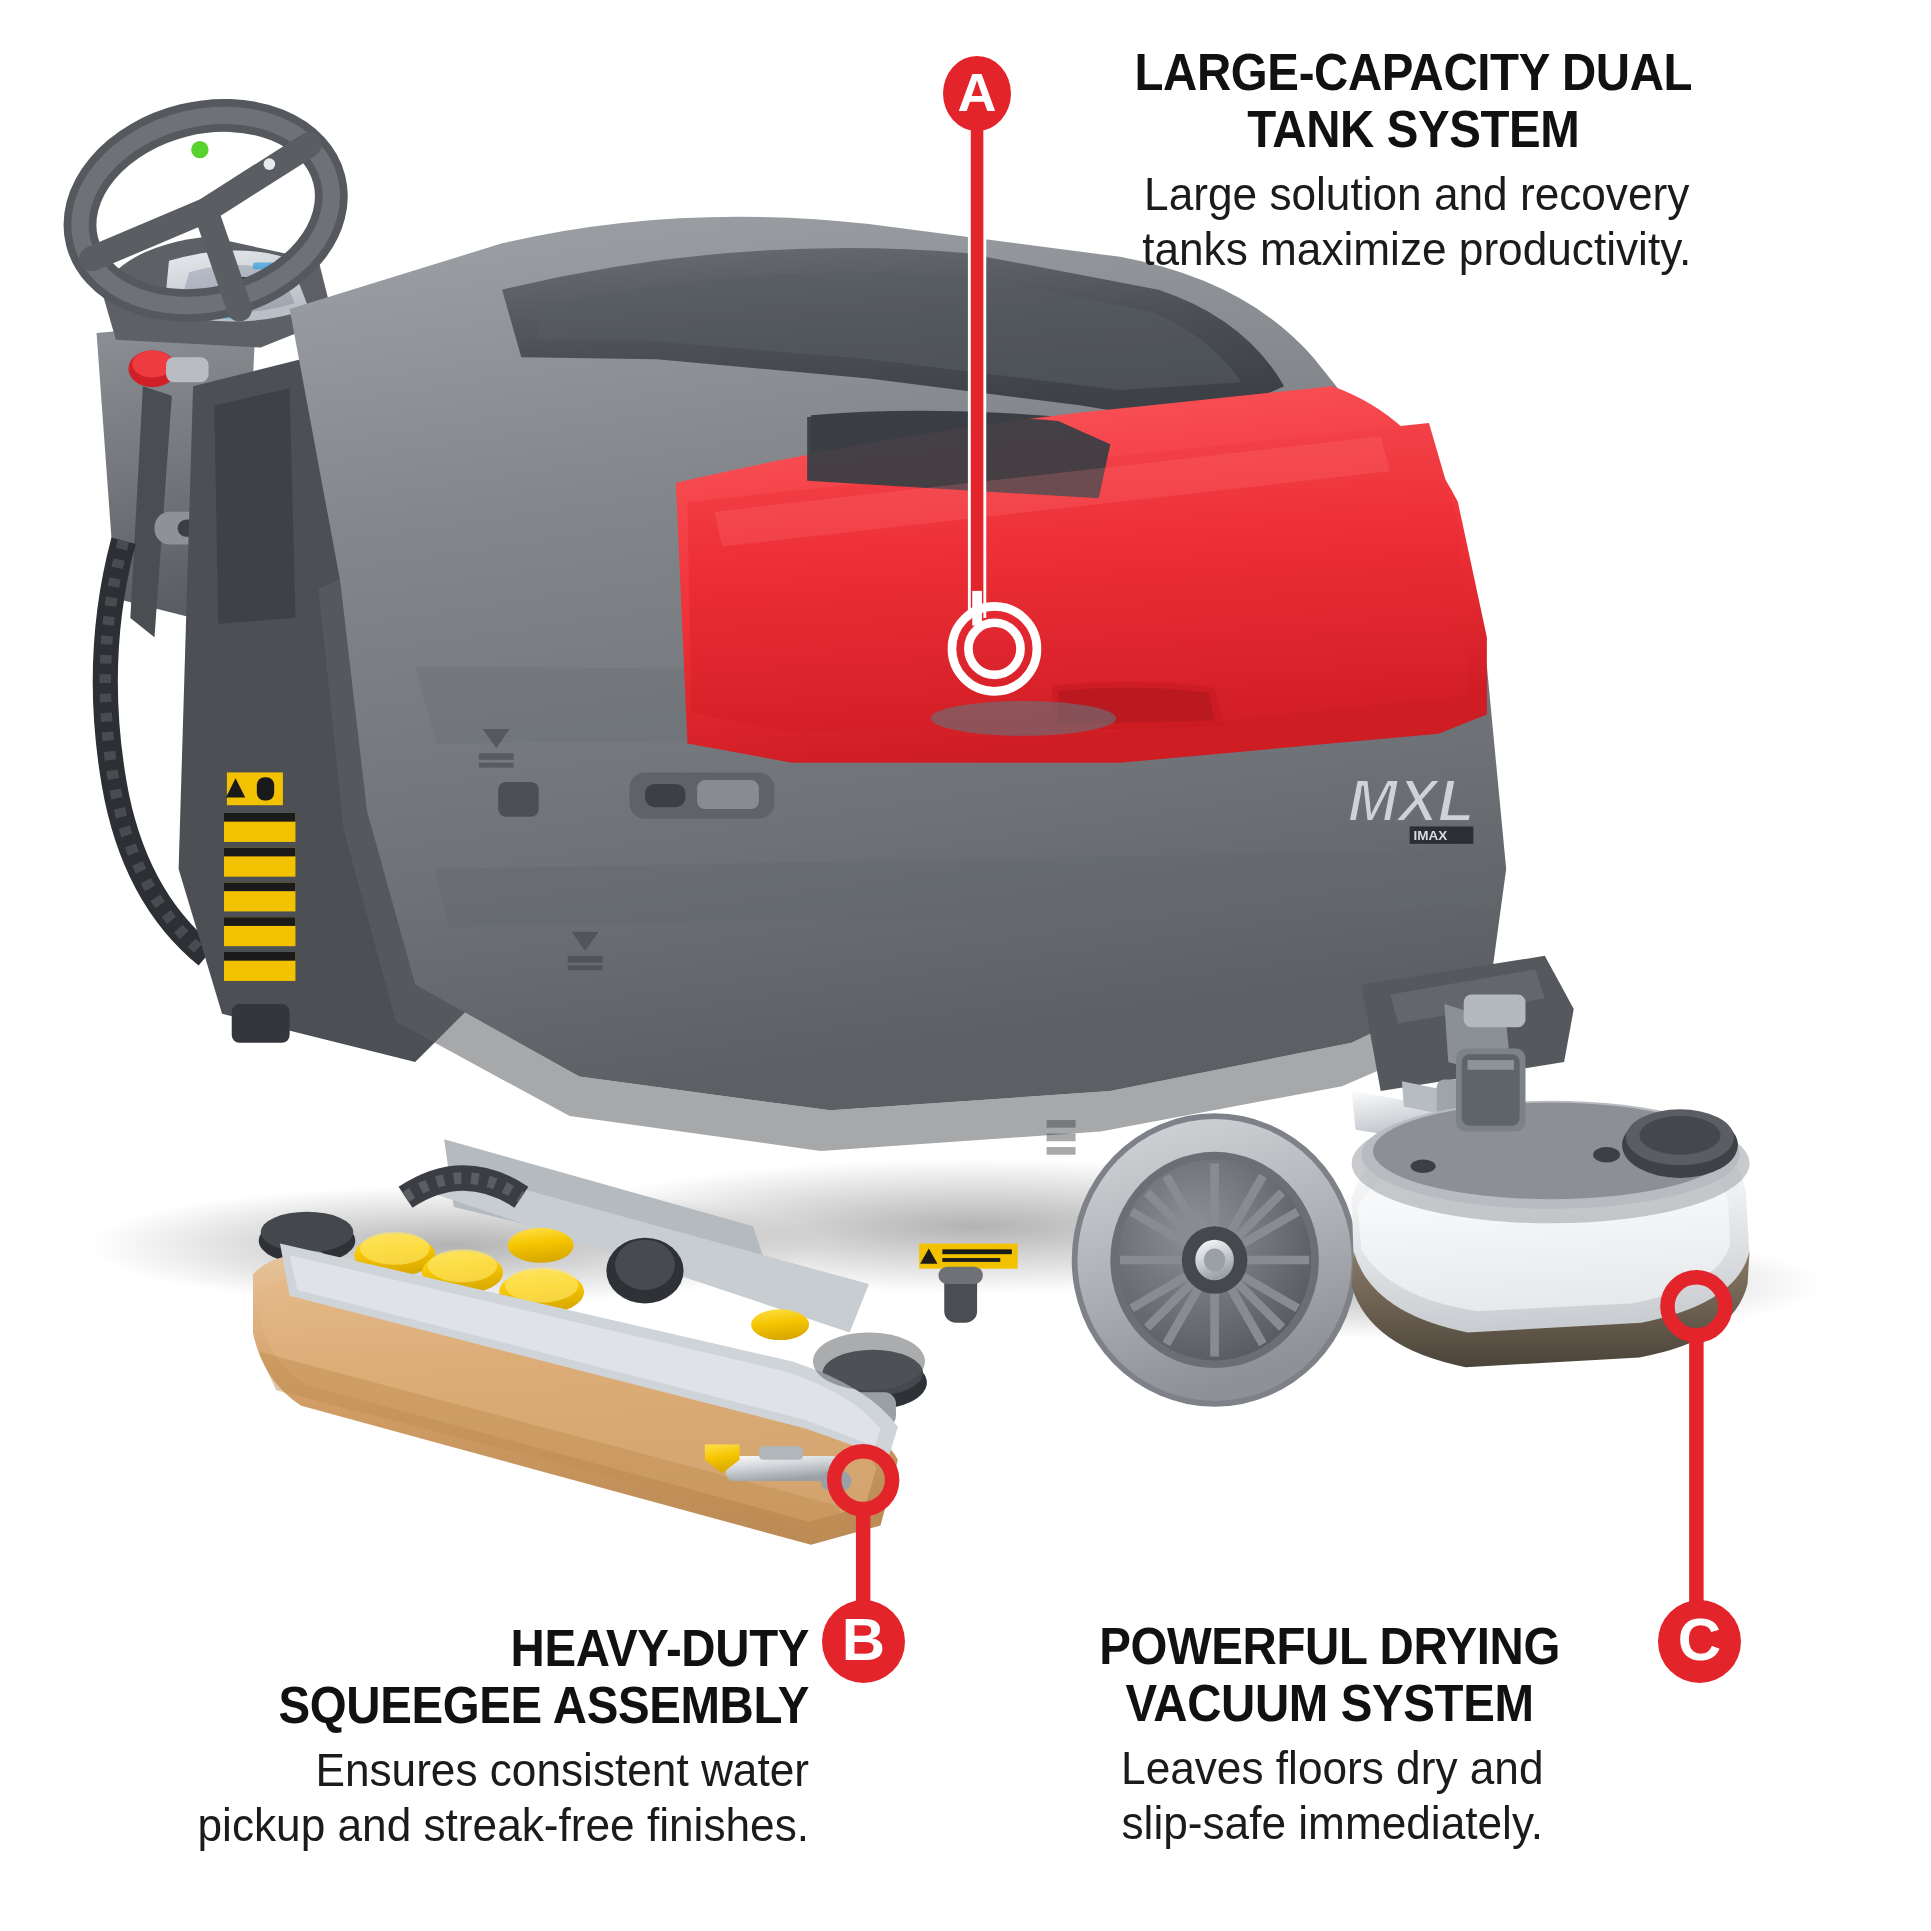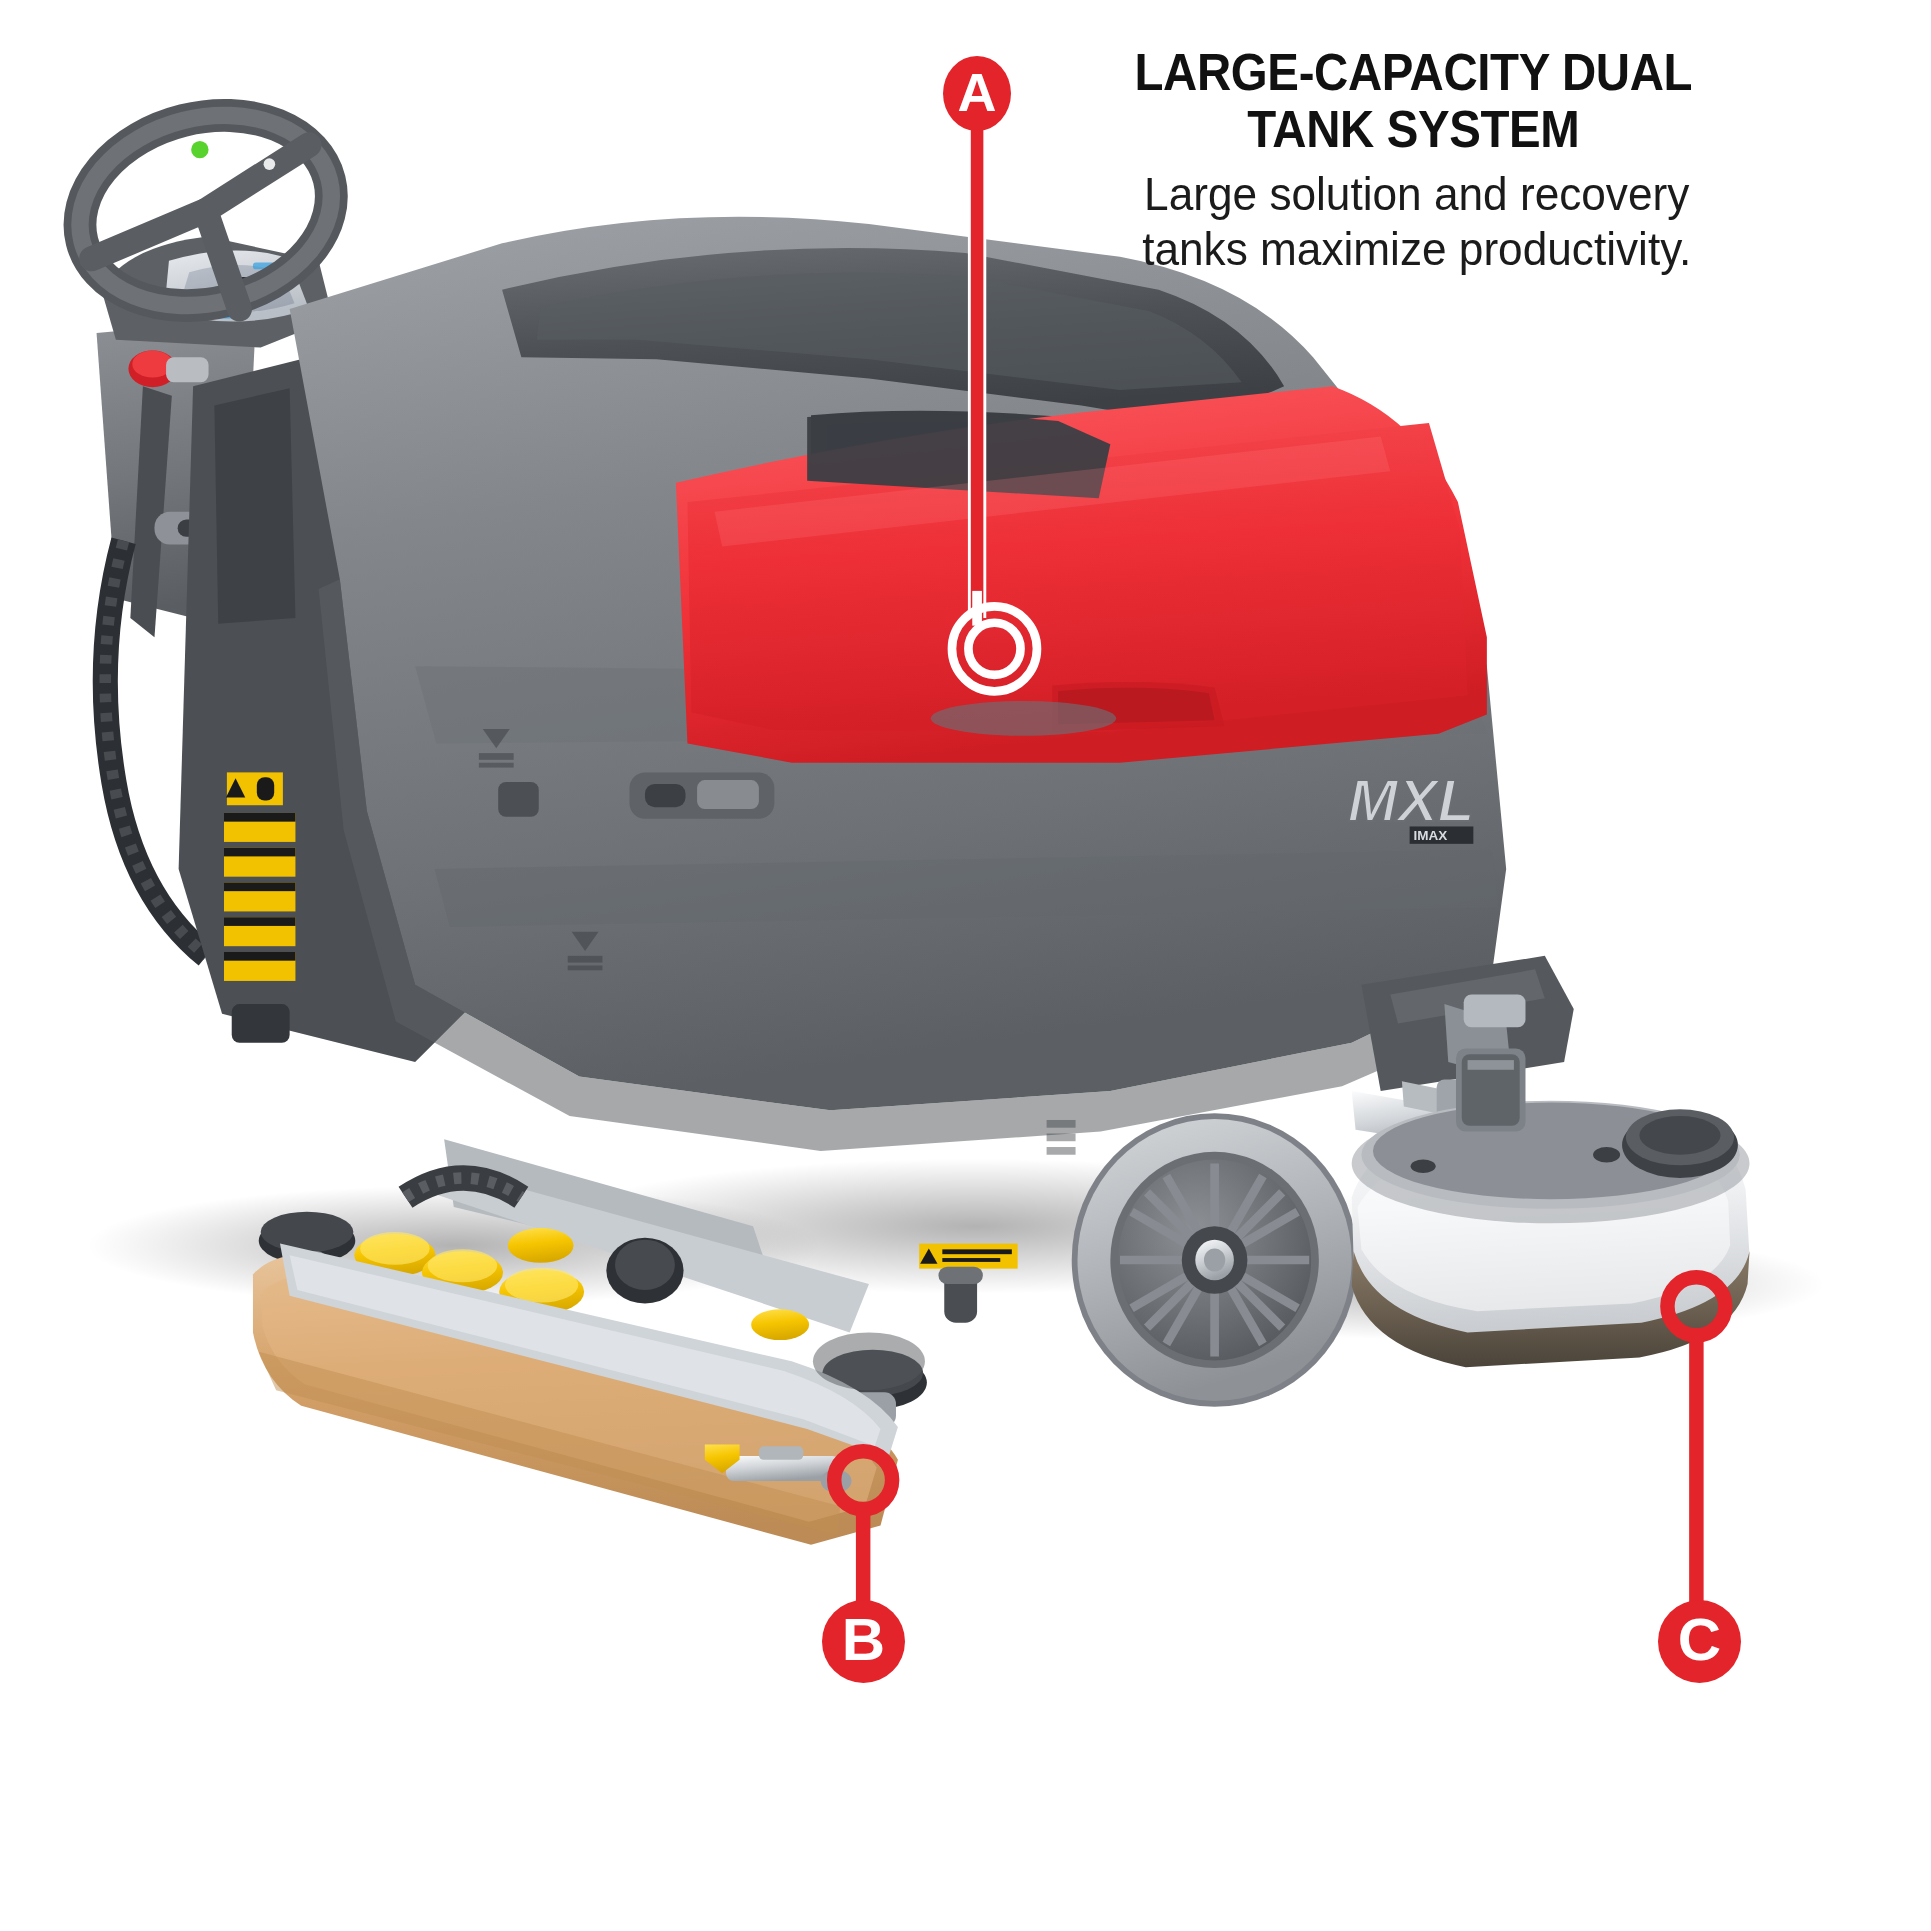--- a/index.html
+++ b/index.html
@@ -492,16 +492,36 @@
     <div class="callout-title">
       <div>LARGE-CAPACITY DUAL</div>
       <div>TANK SYSTEM</div>
     </div>
     <div class="callout-body">
       <div>Large solution and recovery</div>
       <div>tanks maximize productivity.</div>
     </div>
   </div>
 
-
+  <div class="callout-text align-right ct-right" id="text-b">
+    <div class="callout-title">
+      <div>HEAVY-DUTY</div>
+      <div>SQUEEGEE ASSEMBLY</div>
+    </div>
+    <div class="callout-body">
+      <div>Ensures consistent water</div>
+      <div>pickup and streak-free finishes.</div>
+    </div>
+  </div>
+
+  <div class="callout-text align-left ct-left" id="text-c">
+    <div class="callout-title">
+      <div>POWERFUL DRYING</div>
+      <div>VACUUM SYSTEM</div>
+    </div>
+    <div class="callout-body">
+      <div>Leaves floors dry and</div>
+      <div>slip-safe immediately.</div>
+    </div>
+  </div>
 
 </div>
 
 
 </body></html>

